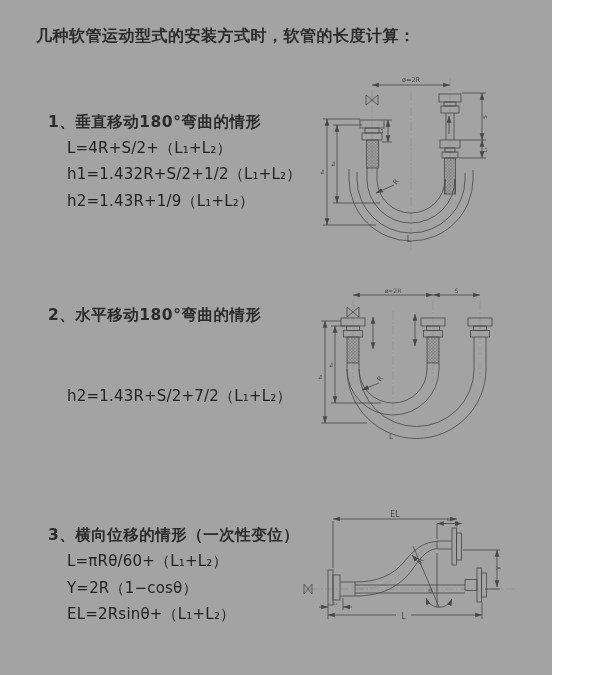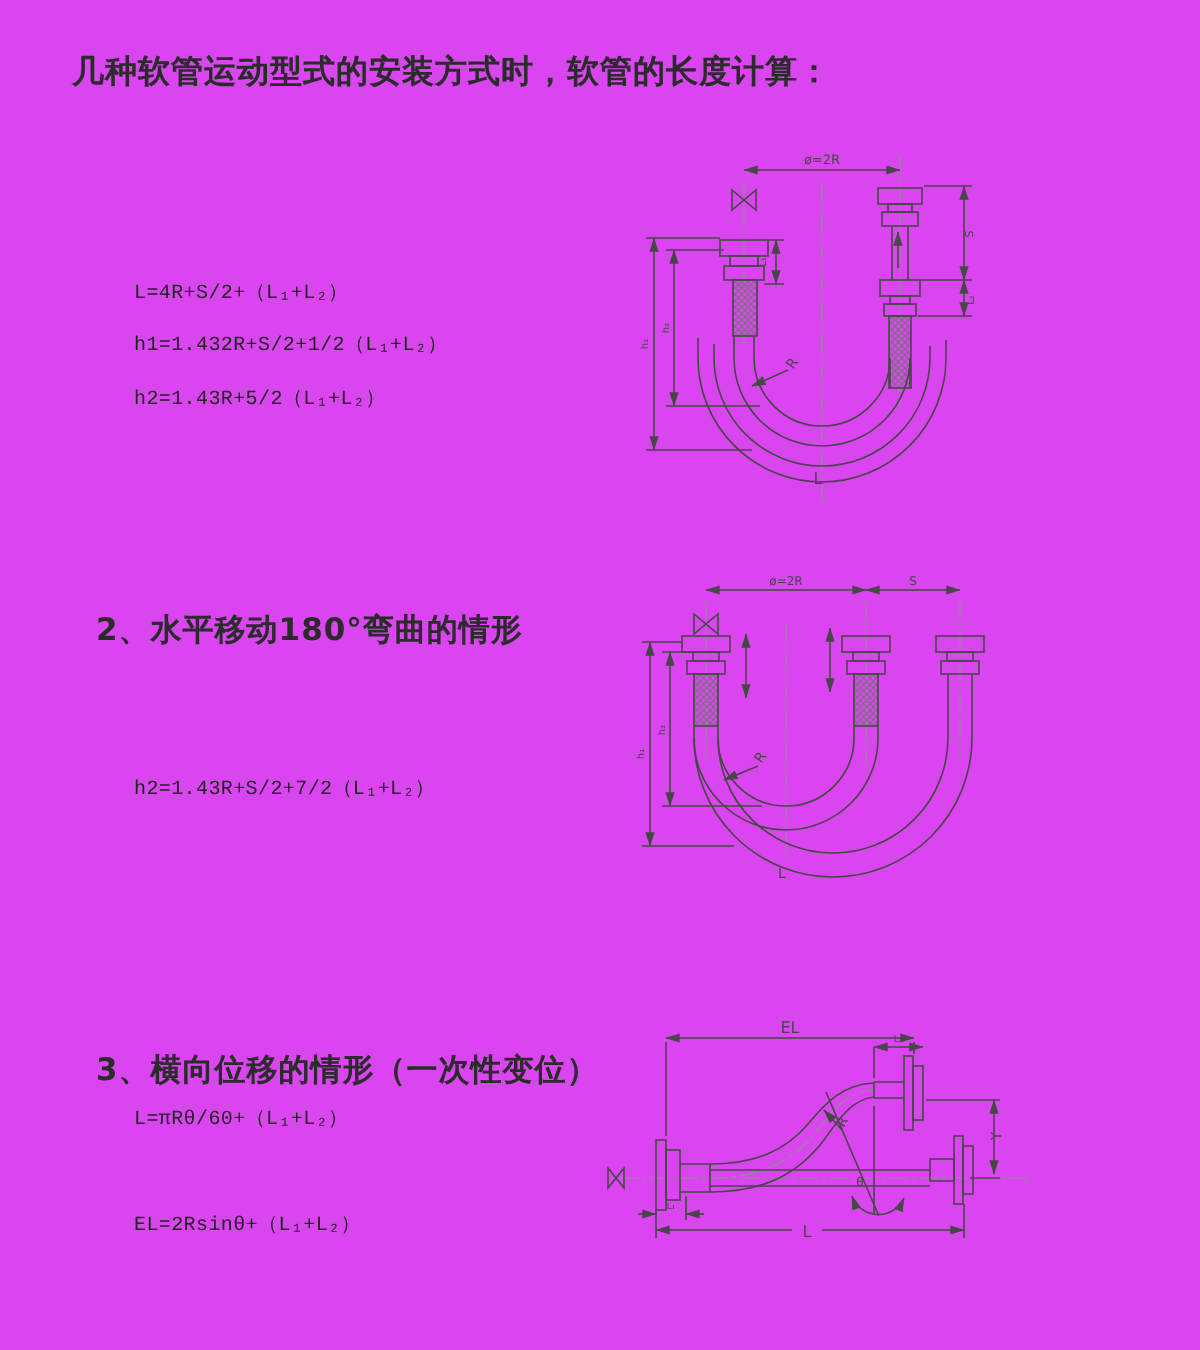--- a/index.html
+++ b/index.html
@@ -1,41 +1,43 @@
 <!DOCTYPE html>
 <html><head>
 <meta charset="utf-8">
 <style>
   html,body{margin:0;padding:0;background:#ffffff;}
-  .page{position:relative;width:600px;height:675px;background:#d946ef;overflow:hidden;
+  .page{position:relative;width:552px;height:675px;background:#a3a3a3;overflow:hidden;
         font-family:"DejaVu Sans","Liberation Sans",sans-serif;color:#2b2b2b;}
   .abs{position:absolute;white-space:nowrap;}
   .title{left:36px;top:26px;font-size:16px;font-weight:bold;letter-spacing:.5px;}
   .sec-heading{font-size:15.5px;font-weight:bold;letter-spacing:.5px;}
-  .formula{font-size:10px;font-weight:500;letter-spacing:.2px;color:#222;font-family:Liberation Mono, monospace;}
+  .formula{font-size:15px;font-weight:500;letter-spacing:.2px;color:#222;}
   svg{position:absolute;overflow:visible;}
   svg text{font-family:"DejaVu Sans","Liberation Sans",sans-serif;fill:#474747;}
   .cl{stroke:#8d8d8d;stroke-width:.6;stroke-dasharray:9 2 2 2;fill:none;}
 </style>
 </head>
 <body>
 
 <div class="page">
 
   <div class="abs title">几种软管运动型式的安装方式时，软管的长度计算：</div>
 
+  <div class="abs sec-heading" style="left:48px;top:112px">1、垂直移动180°弯曲的情形</div>
   <div class="abs formula" style="left:67px;top:139px">L=4R+S/2+（L₁+L₂）</div>
   <div class="abs formula" style="left:67px;top:165px">h1=1.432R+S/2+1/2（L₁+L₂）</div>
-  <div class="abs formula" style="left:67px;top:192px">h2=1.43R+5/2（L₁+L₂）</div>
+  <div class="abs formula" style="left:67px;top:192px">h2=1.43R+1/9（L₁+L₂）</div>
 
   <div class="abs sec-heading" style="left:48px;top:305px">2、水平移动180°弯曲的情形</div>
   <div class="abs formula" style="left:67px;top:387px">h2=1.43R+S/2+7/2（L₁+L₂）</div>
 
   <div class="abs sec-heading" style="left:48px;top:525px">3、横向位移的情形（一次性变位）</div>
   <div class="abs formula" style="left:67px;top:552px">L=πRθ/60+（L₁+L₂）</div>
+  <div class="abs formula" style="left:67px;top:579px">Y=2R（1−cosθ）</div>
   <div class="abs formula" style="left:67px;top:605px">EL=2Rsinθ+（L₁+L₂）</div>
 
   <svg style="left:318px;top:72px" width="200" height="185" viewBox="0 0 200 185">
     <defs>
       <marker id="m1" viewBox="0 0 10 10" refX="9.5" refY="5" markerWidth="9" markerHeight="9" orient="auto-start-reverse">
         <path d="M0,1.8 L10,5 L0,8.2 Z" fill="#474747"></path>
       </marker>
       <pattern id="br1" width="3.2" height="3.2" patternUnits="userSpaceOnUse">
         <path d="M0,3.2 L3.2,0 M0,0 L3.2,3.2" stroke="#6f6f6f" stroke-width="0.5"></path>
       </pattern>

